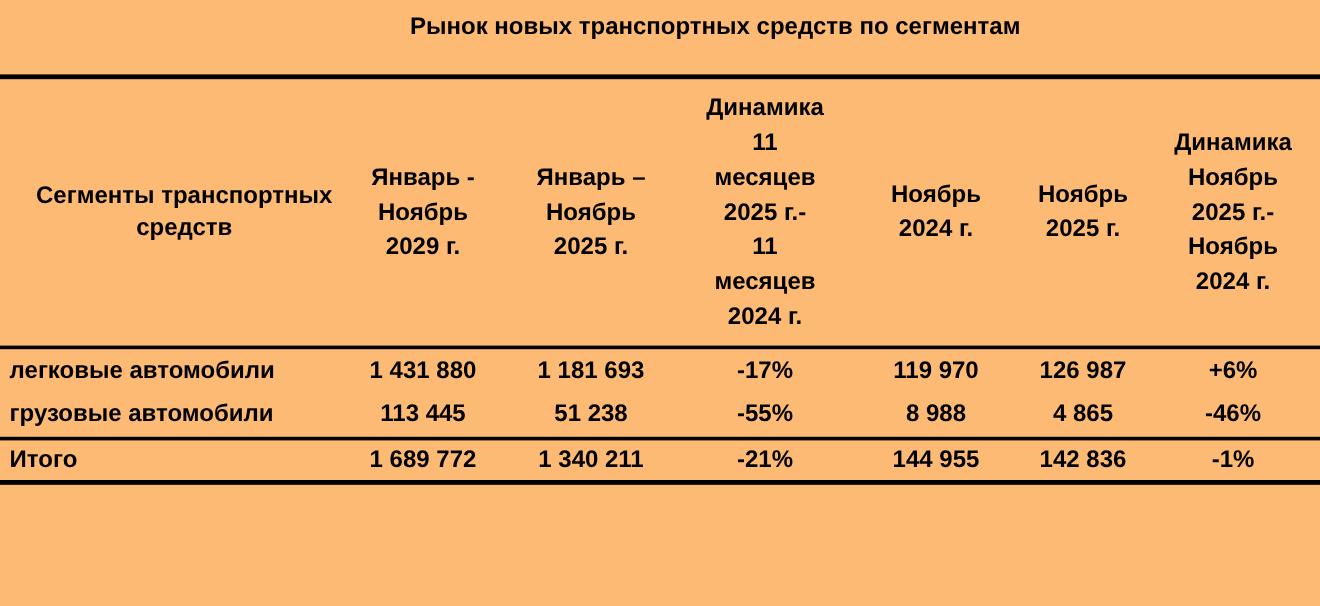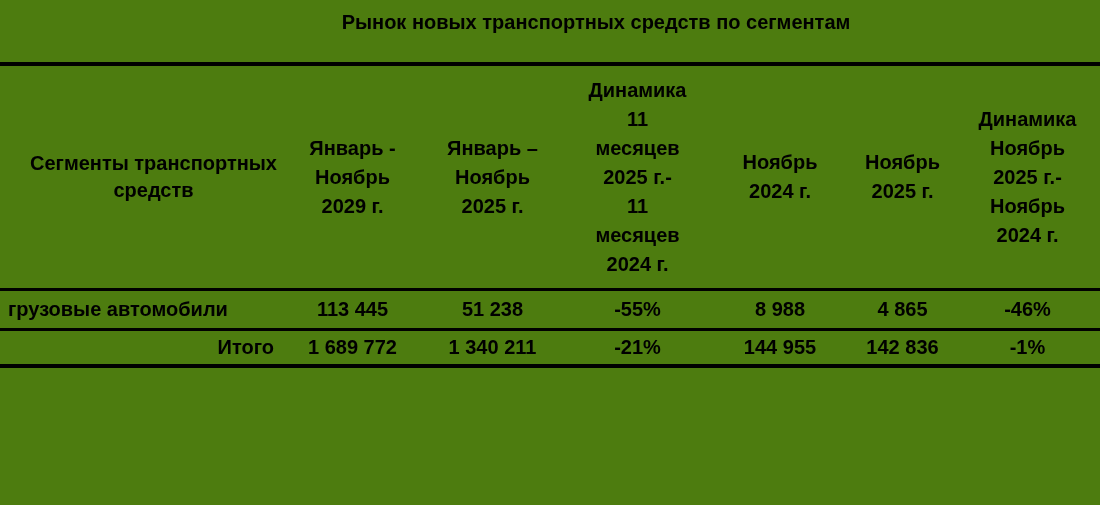--- a/index.html
+++ b/index.html
@@ -4,21 +4,21 @@
   <style>
     html, body {
       margin: 0;
       padding: 0;
       background: #ffffff;
     }
     .page {
       position: relative;
       width: 1100px;
       height: 505px;
-      background: #4d7c0f;
+      background: #fdba74;
       color: #000000;
       font-family: "Liberation Sans", sans-serif;
       overflow: hidden;
     }
     .title {
       box-sizing: border-box;
       height: 62px;
       padding-top: 11px;
       font-size: 20px;
       font-weight: bold;
@@ -66,21 +66,21 @@
     tr.row-1 td { height: 36px; }
     tr.row-2 td { height: 58px; }
     tr.row-3 td { height: 37px; }
     tr.row-4 td { height: 37px; }
     tr.total-row td {
       height: 33px;
       border-top: 3px solid #000000;
       border-bottom: 4px solid #000000;
     }
     tr.total-row td.seg-col {
-      text-align: right;
+      text-align: left;
       padding-right: 11px;
       margin-left: 36px;
     }
   </style>
 </head>
 <body>
 
 <div class="page">
 
   <div class="title">Рынок новых транспортных средств по сегментам</div>
@@ -116,20 +116,29 @@
         <th>Ноябрь
 2025 г.</th>
         <th>Динамика
 Ноябрь
 2025 г.-
 Ноябрь
 2024 г.</th>
       </tr>
     </thead>
     <tbody>
+      <tr class="row-1">
+        <td class="seg-col">легковые автомобили</td>
+        <td>1 431 880</td>
+        <td>1 181 693</td>
+        <td>-17%</td>
+        <td>119 970</td>
+        <td>126 987</td>
+        <td>+6%</td>
+      </tr>
       <tr class="row-3">
         <td class="seg-col">грузовые автомобили</td>
         <td>113 445</td>
         <td>51 238</td>
         <td>-55%</td>
         <td>8 988</td>
         <td>4 865</td>
         <td>-46%</td>
       </tr>
       <tr class="total-row">

